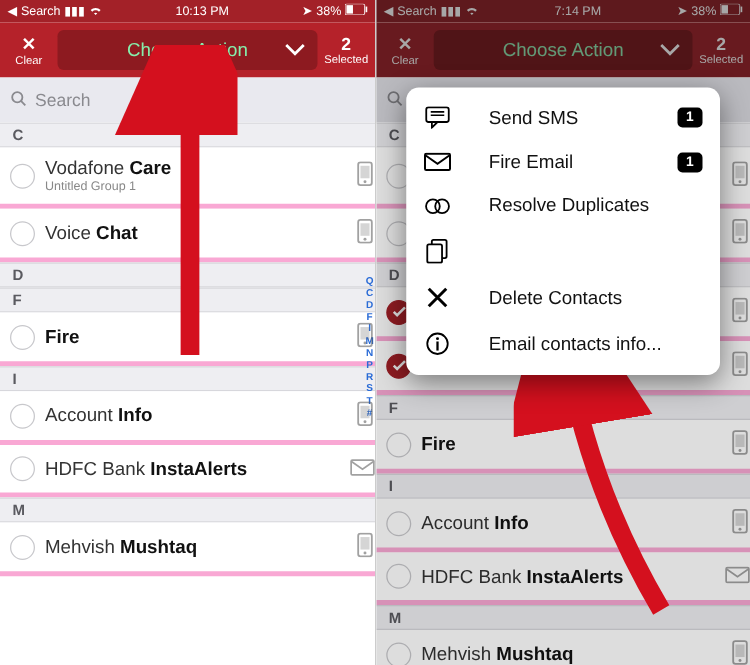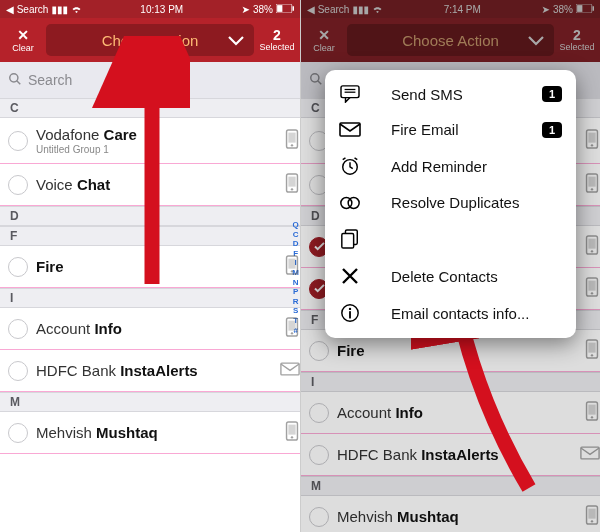--- a/index.html
+++ b/index.html
@@ -7,31 +7,31 @@
   .wrapper { display: flex; width: 600px; height: 532px; }
   .phone { width: 300px; height: 532px; background: #fff; position: relative; overflow: hidden; font-size: 13px; color: #111; }
   .phone + .phone { border-left: 1px solid #ccc; }
   
   .status-bar { height: 18px; background: #a32128; color: #fff; display: flex; align-items: center; justify-content: space-between; padding: 0 6px; font-size: 10px; }
   .status-left, .status-right { display: flex; align-items: center; gap: 3px; }
   
   .nav-bar { height: 44px; background: #b5222a; display: flex; align-items: center; padding: 0 6px; gap: 6px; }
   .dim .status-bar, .dim .nav-bar { filter: brightness(0.7) saturate(0.8); }
   .nav-clear { display: flex; flex-direction: column; align-items: center; color: #fff; font-size: 9px; width: 34px; }
-  .choose-action { flex: 1; height: 32px; background: #8d1a20; border-radius: 5px; color: #fdba74; display: flex; align-items: center; justify-content: center; position: relative; font-size: 15px; gap: 14px; }
+  .choose-action { flex: 1; height: 32px; background: #8d1a20; border-radius: 5px; color: #86efac; display: flex; align-items: center; justify-content: center; position: relative; font-size: 15px; gap: 14px; }
   .choose-action .chev { position: absolute; right: 10px; }
   .nav-selected { display: flex; flex-direction: column; align-items: center; color: #fff; font-size: 9px; width: 34px; }
   .nav-selected .num { font-size: 14px; font-weight: 600; line-height: 1; }
   
   .search-row { height: 36px; background: #e9e9ef; display: flex; align-items: center; padding: 0 8px; gap: 6px; color: #8a8a8f; font-size: 14px; }
   .dim .search-row { filter: brightness(0.85); }
   
   .list { height: calc(532px - 18px - 44px - 36px); overflow: hidden; position: relative; }
   .section-header { background: #eeeef2; color: #5a5a60; font-size: 12px; font-weight: 600; padding: 2px 10px; border-top: 1px solid #d7d7dc; border-bottom: 1px solid #d7d7dc; }
-  .row { display: flex; align-items: center; padding: 8px 0 8px 8px; border-bottom: 1px solid #f9a8d4; background: #fff; min-height: 42px; }
+  .row { display: flex; align-items: center; padding: 8px 0 8px 8px; border-bottom: 4px solid #f9a8d4; background: #fff; min-height: 42px; }
   .row .check { width: 20px; height: 20px; border-radius: 50%; border: 1.5px solid #c8c8cc; margin-right: 8px; flex-shrink: 0; display: flex; align-items: center; justify-content: center; }
   .row .check.sel { background: #a31f27; border-color: #a31f27; }
   .row .name { flex: 1; font-size: 15px; color: #111; }
   .row .name .light { font-weight: 300; color: #333; }
   .row .name .bold { font-weight: 700; }
   .row .sub { font-size: 10px; color: #888; margin-top: 1px; }
   .row .type-icons { display: flex; gap: 4px; align-items: center; }
   .row .type-icons svg { opacity: 0.55; }
   .index-bar { position: absolute; right: 1px; top: 122px; display: flex; flex-direction: column; font-size: 8px; color: #2a6bd6; font-weight: 600; line-height: 1.2; align-items: center; }
   
@@ -380,30 +380,20 @@
             <svg width="22" height="15" viewBox="0 0 22 15">
               <rect x="1" y="1" width="20" height="13" rx="1" fill="none" stroke="#000" stroke-width="1.6"></rect>
               <path d="M1 2l10 7 10-7" fill="none" stroke="#000" stroke-width="1.6"></path>
             </svg>
           </span>
           <span class="pi-label">Fire Email</span>
           <span class="badge">1</span>
         </div>
         <div class="popup-item">
           <span class="pi-icon">
-            <svg width="20" height="20" viewBox="0 0 22 22">
-              <circle cx="11" cy="12" r="8" fill="none" stroke="#000" stroke-width="1.6"></circle>
-              <path d="M11 7v5l3 2" fill="none" stroke="#000" stroke-width="1.6"></path>
-              <path d="M3 4l3-2M19 4l-3-2" stroke="#000" stroke-width="1.6"></path>
-            </svg>
-          </span>
-          <span class="pi-label">Add Reminder</span>
-        </div>
-        <div class="popup-item">
-          <span class="pi-icon">
             <svg width="22" height="16" viewBox="0 0 24 16">
               <circle cx="8" cy="8" r="6" fill="none" stroke="#000" stroke-width="1.6"></circle>
               <circle cx="16" cy="8" r="6" fill="none" stroke="#000" stroke-width="1.6"></circle>
             </svg>
           </span>
           <span class="pi-label">Resolve Duplicates</span>
         </div>
         <div class="popup-item">
           <span class="pi-icon">
             <svg width="20" height="20" viewBox="0 0 22 22">

